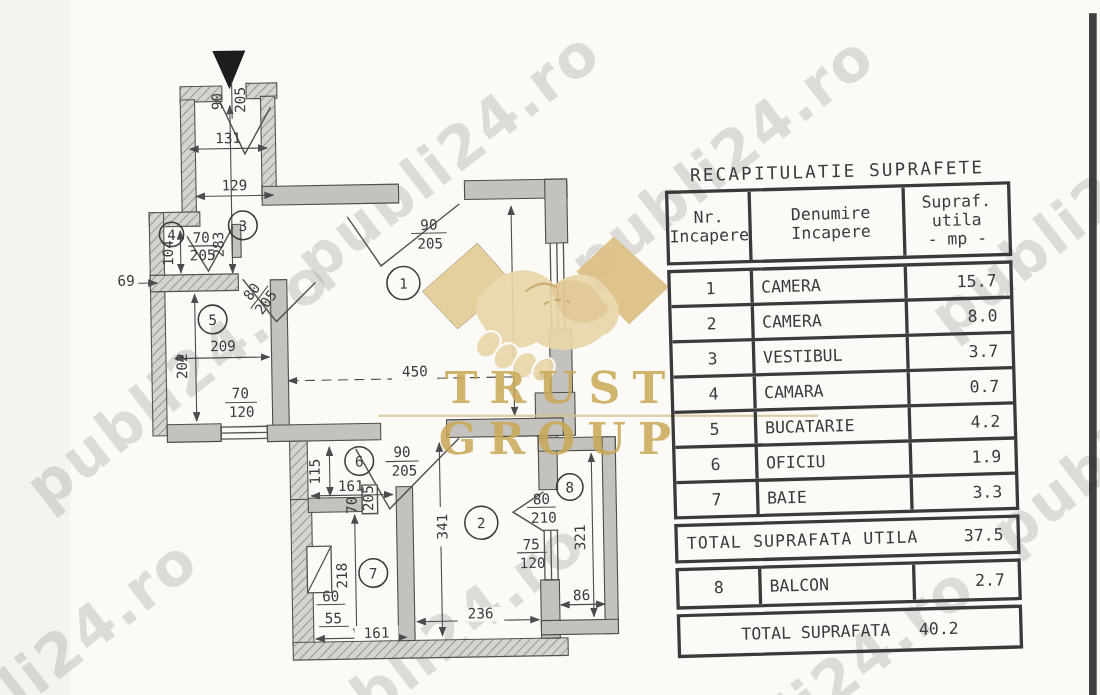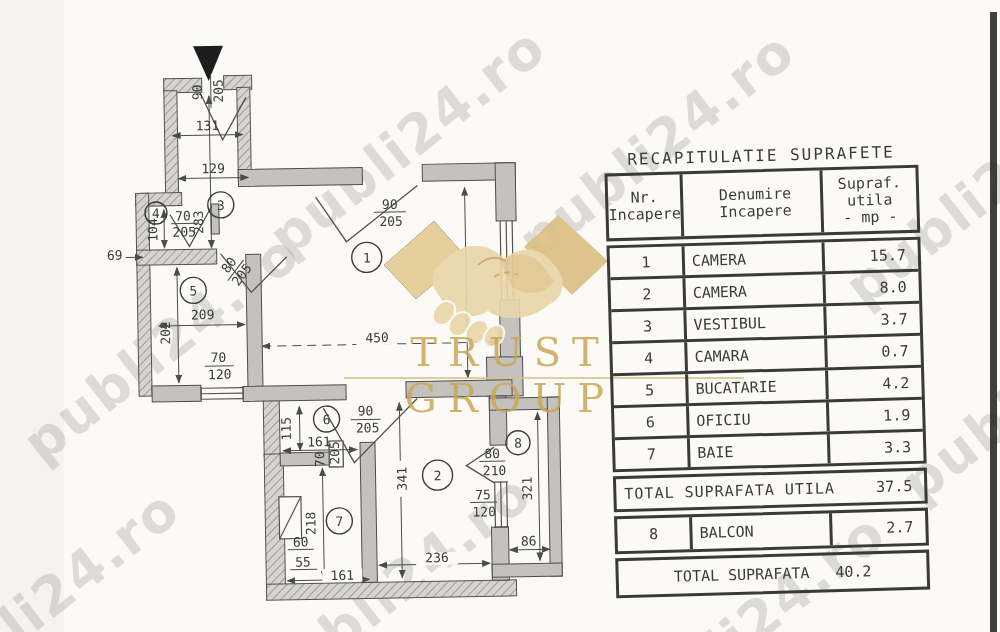--- a/index.html
+++ b/index.html
@@ -5,21 +5,21 @@
   html,body{margin:0;padding:0;background:#888;}
   .page{position:relative;width:1000px;height:632px;background:#fbfaf7;overflow:hidden;
         font-family:"DejaVu Sans Mono",monospace;color:#3b3b3b;}
   .band-left{position:absolute;left:0;top:0;width:64px;height:632px;background:rgba(120,115,110,0.05);}
   .edge-right{position:absolute;left:990px;top:12px;width:7px;height:620px;background:#262626;opacity:.88;}
   
   .wm{position:absolute;font-family:"DejaVu Sans",sans-serif;font-weight:bold;font-size:54px;
       letter-spacing:2px;color:rgba(150,148,146,0.30);transform:rotate(-38deg);transform-origin:left bottom;white-space:nowrap;}
   
   .logo-title{position:absolute;left:338px;top:329px;width:344px;text-align:center;
-      font-family:"DejaVu Serif",serif;font-weight:normal;font-size:40px;letter-spacing:11px;
+      font-family:"DejaVu Serif",serif;font-weight:bold;font-size:40px;letter-spacing:11px;
       color:#c9a855;opacity:.85;}
   .logo-line{position:absolute;left:344px;top:377px;width:400px;height:2px;background:#d8c28c;opacity:.8;}
   .logo-sub{position:absolute;left:352px;top:383px;width:316px;text-align:center;
       font-family:"DejaVu Serif",serif;font-size:11px;letter-spacing:14px;color:#c9a855;opacity:.8;}
   .hands{position:absolute;left:382px;top:203px;width:228px;height:172px;opacity:.92;}
   
   svg.plan{position:absolute;left:0;top:0;}
   svg.plan text{font-family:"DejaVu Sans Mono",monospace;font-size:13px;fill:#3b3b3b;}
   
   .rtab{position:absolute;left:610px;top:146px;width:314px;transform:rotate(-1.6deg);}

